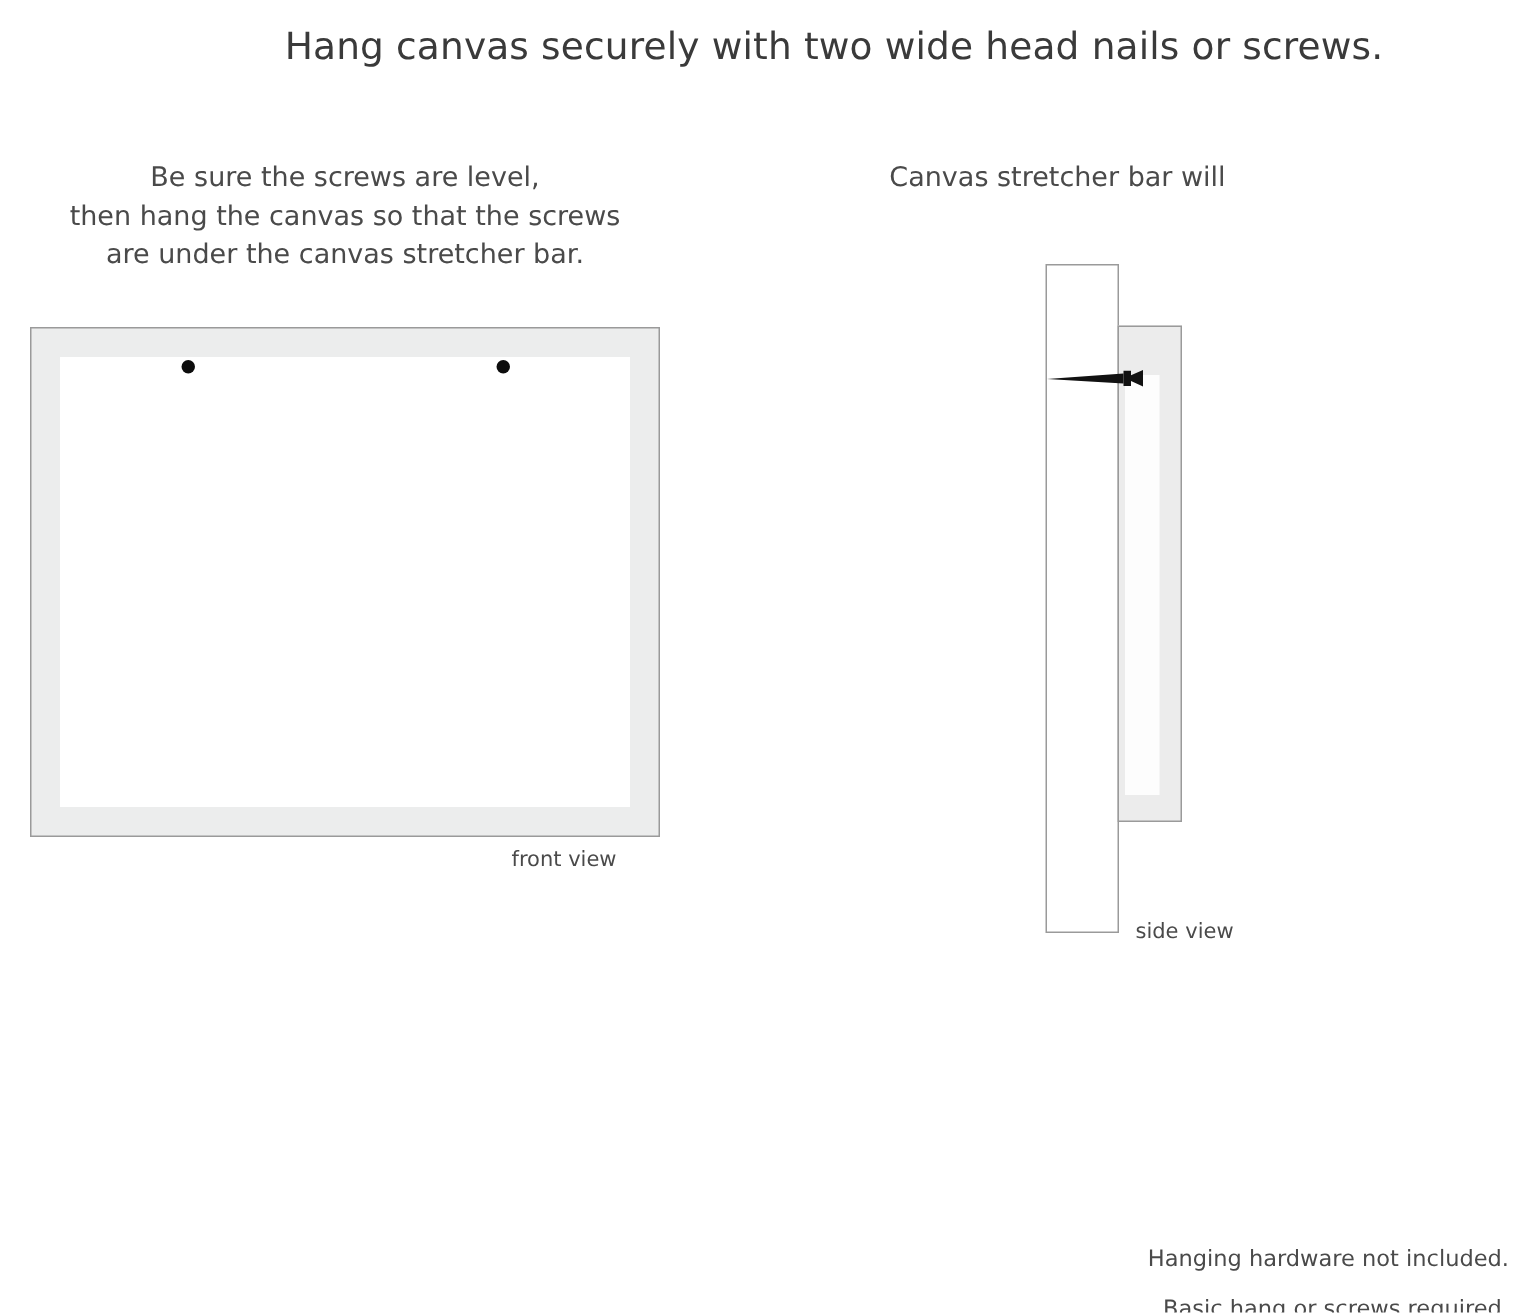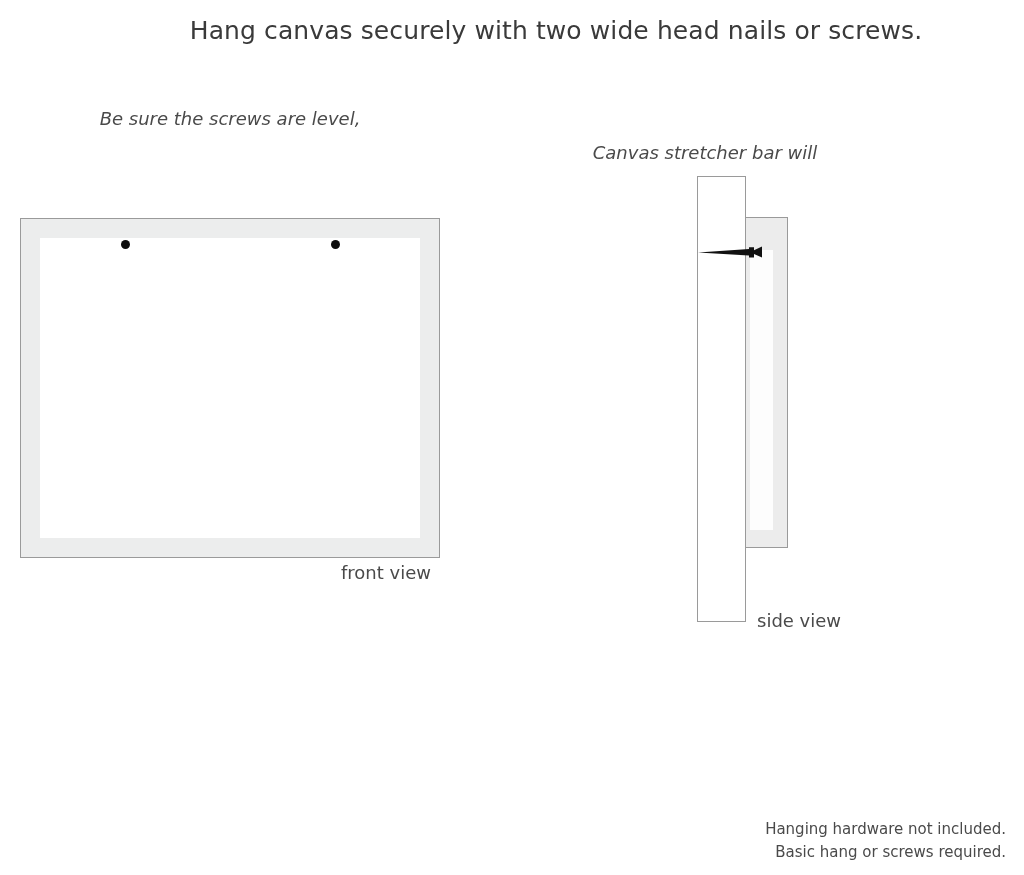--- a/index.html
+++ b/index.html
@@ -45,23 +45,22 @@
   }
   .caption-front {
     top: 106px;
     left: 20px;
     width: 420px;
   }
   .caption-side {
     top: 106px;
     left: 588px;
     width: 234px;
-    margin-top: 34px;
-  }
-  .caption span { display: block; white-space: nowrap; font-style: italic; }
+  }
+  .caption span { display: block; white-space: nowrap; }
 
   
   .front-view {
     position: absolute;
     left: 20px;
     top: 218px;
     width: 420px;
     height: 340px;
   }
   .canvas-frame-outer {
@@ -85,21 +84,21 @@
     height: 9px;
     border-radius: 50%;
     background: #0d0d0d;
   }
   .screw-dot.left  { left: 101px; top: 22px; }
   .screw-dot.right { left: 311px; top: 22px; }
 
   
   .view-label {
     position: absolute;
-    font-size: 18px;
+    font-size: 14px;
     font-weight: 400;
     line-height: 24px;
     color: #4a4a4a;
     white-space: nowrap;
   }
   .label-front { top: 561px; left: 341px; }
   .label-side  { top: 561px; left: 757px; margin-top: 48px; }
 
   
   .side-view {
@@ -153,29 +152,31 @@
   
   .footer-note {
     position: absolute;
     right: 18px;
     top: 818px;
     text-align: right;
     font-size: 15px;
     line-height: 23px;
     color: #4a4a4a;
   }
-  .footer-note span { display: block; white-space: nowrap; }
+  .footer-note span { display: block; white-space: nowrap; margin-top: 10px; }
 </style>
 </head>
 <body>
 
 <div class="headline">Hang canvas securely with two wide head nails or screws.</div>
 
 <div class="caption caption-front">
   <span>Be sure the screws are level,</span>
+  <span>then hang the canvas so that the screws</span>
+  <span>are under the canvas stretcher bar.</span>
 </div>
 
 <div class="caption caption-side">
   <span>Canvas stretcher bar will</span>
 </div>
 
 <div class="front-view">
   <div class="canvas-frame-outer"></div>
   <div class="canvas-frame-inner"></div>
   <div class="screw-dot left"></div>

